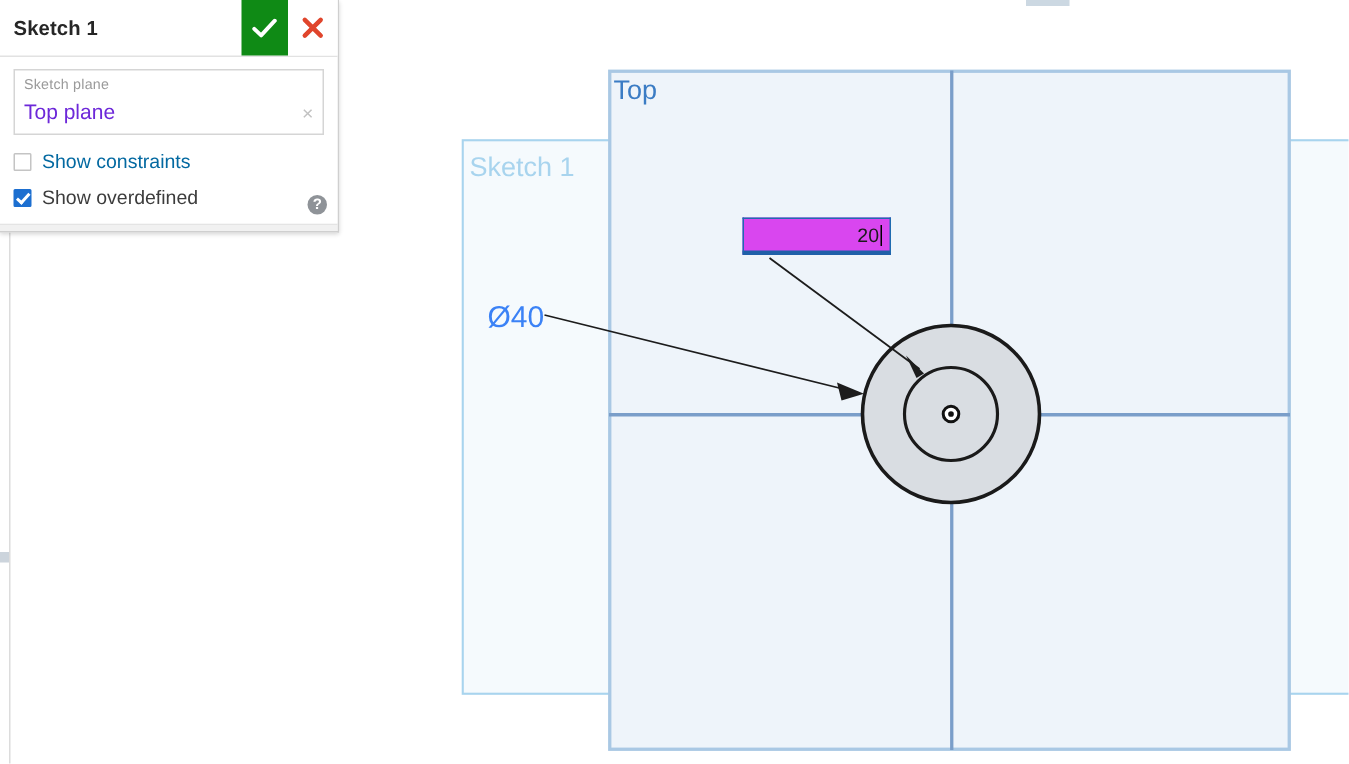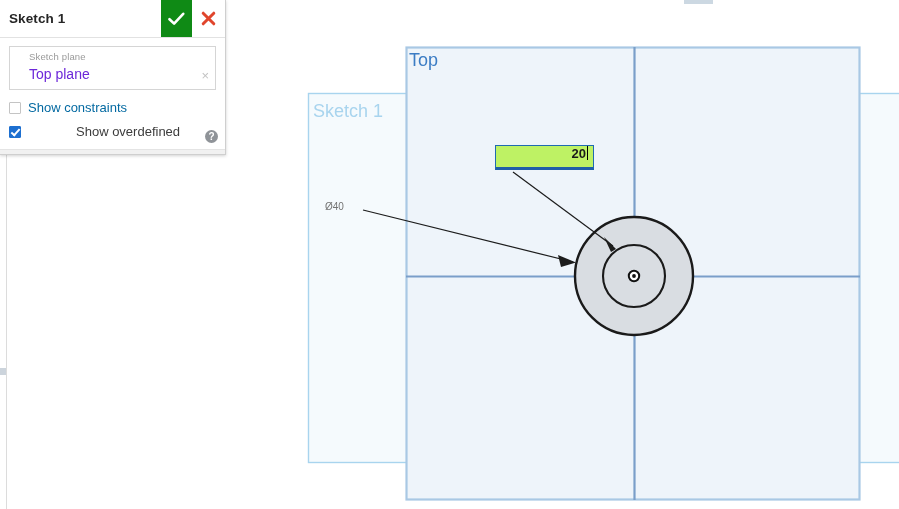--- a/index.html
+++ b/index.html
@@ -96,21 +96,21 @@
 
   .dlg-body {
     padding: 8px 9px 9px 9px;
     background: #ffffff;
     position: relative;
   }
 
   .field-box {
     border: 1px solid #d5d5d5;
     background: #ffffff;
-    padding: 4px 6px 5px 19px;
+    padding: 4px 6px 5px 6px;
     position: relative;
     box-sizing: border-box;
   }
   .field-label {
     font-size: 9.5px;
     color: #9a9a9a;
     line-height: 12px;
     letter-spacing: 0.15px;
   }
   .field-value {
@@ -128,21 +128,21 @@
     line-height: 1;
     cursor: pointer;
   }
 
   .chk-row {
     display: flex;
     align-items: center;
     margin-top: 9px;
     height: 17px;
   }
-  .chk-row.second { margin-top: 7px; gap: 48px; }
+  .chk-row.second { margin-top: 7px; }
 
   .chk-box {
     width: 12px; height: 12px;
     border: 1px solid #c4c4c4;
     background: #ffffff;
     box-sizing: border-box;
     margin-right: 7px;
     flex: none;
     border-radius: 1px;
   }
@@ -185,28 +185,28 @@
     height: 4px;
     background: #f1f1f1;
     border-top: 1px solid #e4e4e4;
   }
 
   
   #dim-input {
     position: absolute;
     left: 495px; top: 145px;
     width: 99px; height: 25px;
-    background: #bef264;
+    background: #d946ef;
     border: 1px solid #1f6bb0;
     border-bottom: 3px solid #1f5fa8;
     box-sizing: border-box;
     display: flex;
+    align-items: center;
     justify-content: flex-end;
     padding-right: 5px;
-    font-weight: bold;
   }
   #dim-input .val {
     font-size: 13px;
     color: #1a1a1a;
     font-family: "Liberation Sans", sans-serif;
   }
   #dim-input .caret {
     display: inline-block;
     width: 1px;
     height: 14px;
@@ -226,22 +226,22 @@
     font-size: 18px;
     color: #3b7cc4;
   }
   #label-sketch {
     left: 313px; top: 101px;
     font-size: 18px;
     color: #a8d4ee;
   }
   #label-dia {
     left: 325px; top: 201px;
-    font-size: 10px;
-    color: #737373;
+    font-size: 20px;
+    color: #3b82f6;
   }
 </style>
 </head>
 <body>
 
 <div id="viewport">
   <svg width="899" height="509" viewBox="0 0 899 509">
 
     <rect x="308.5" y="93.5" width="600" height="369" fill="#f5fafd" stroke="#a8d4ee" stroke-width="1.4"></rect>
 

